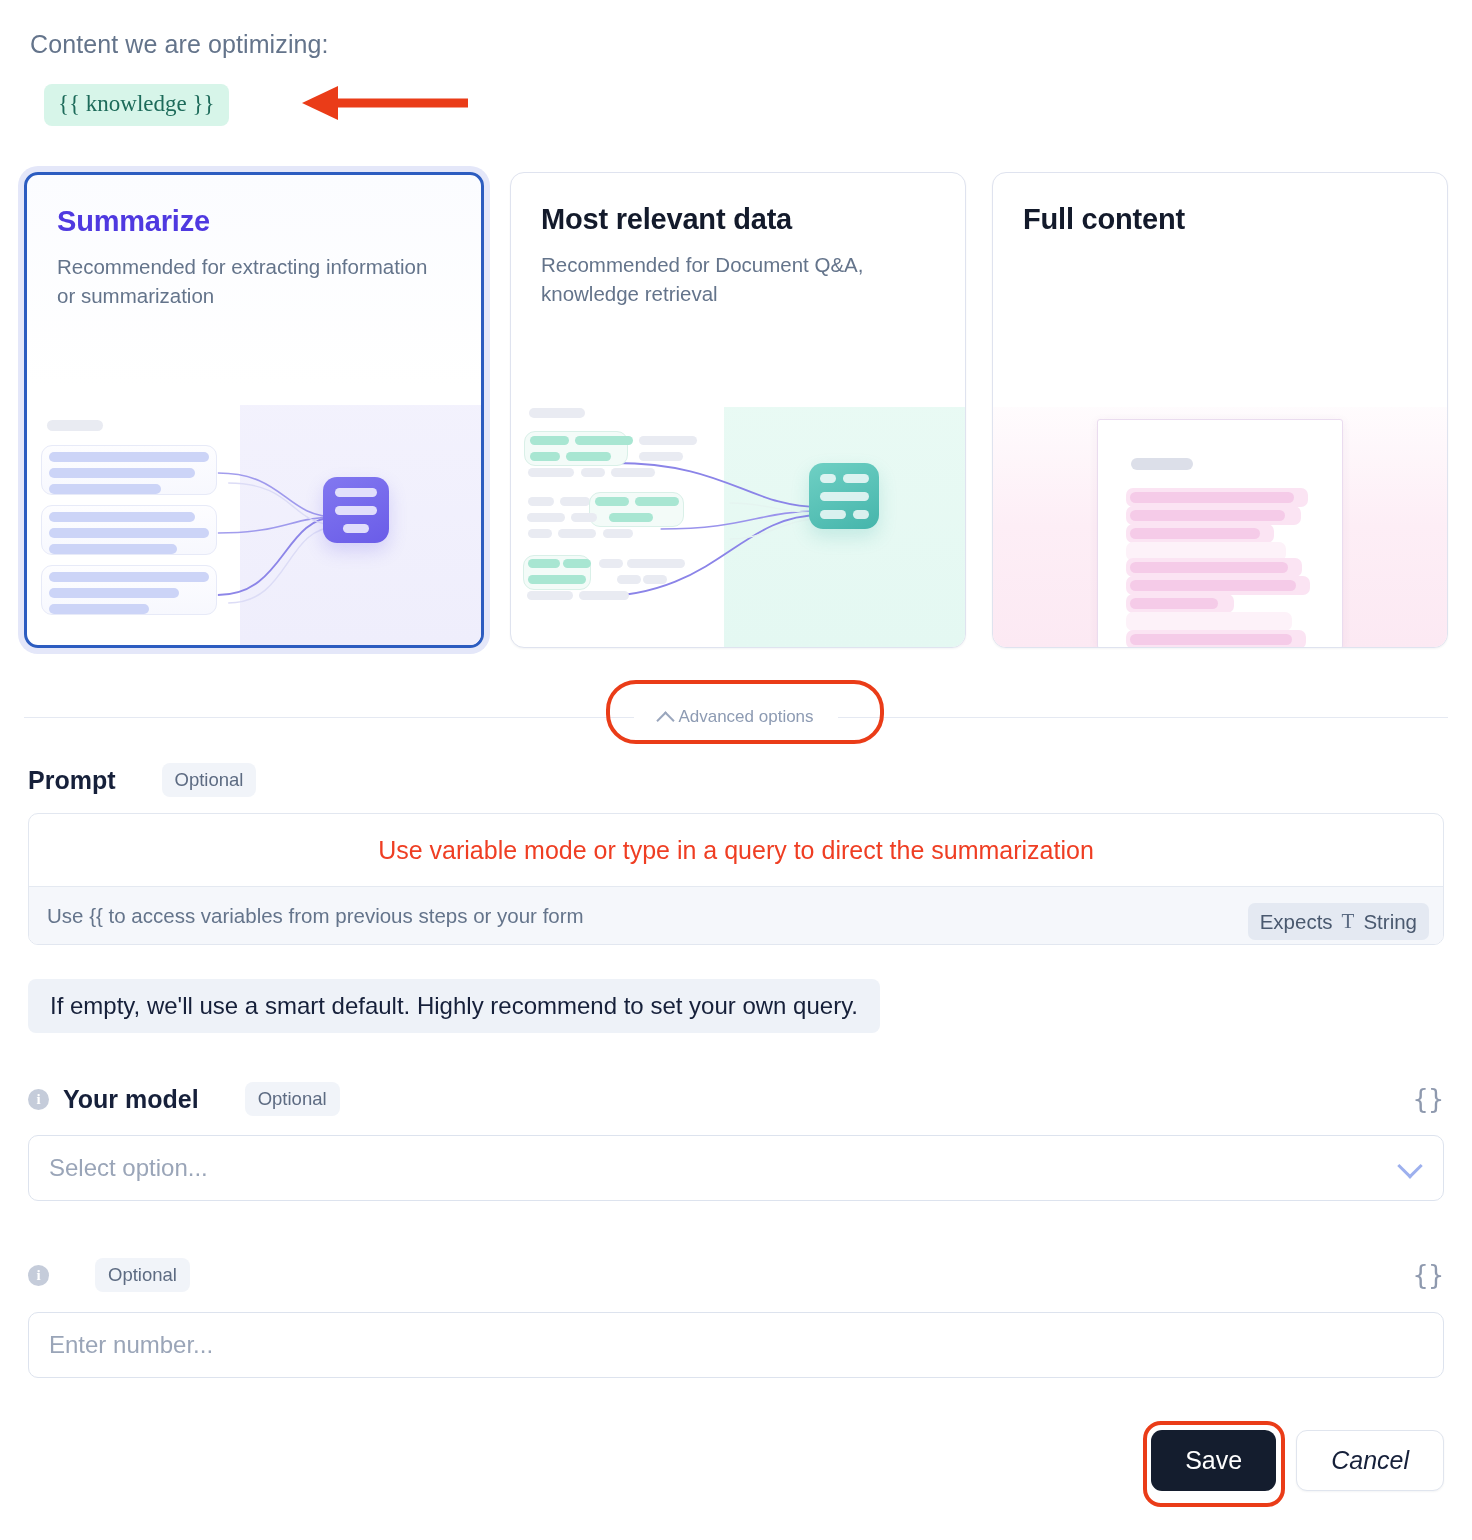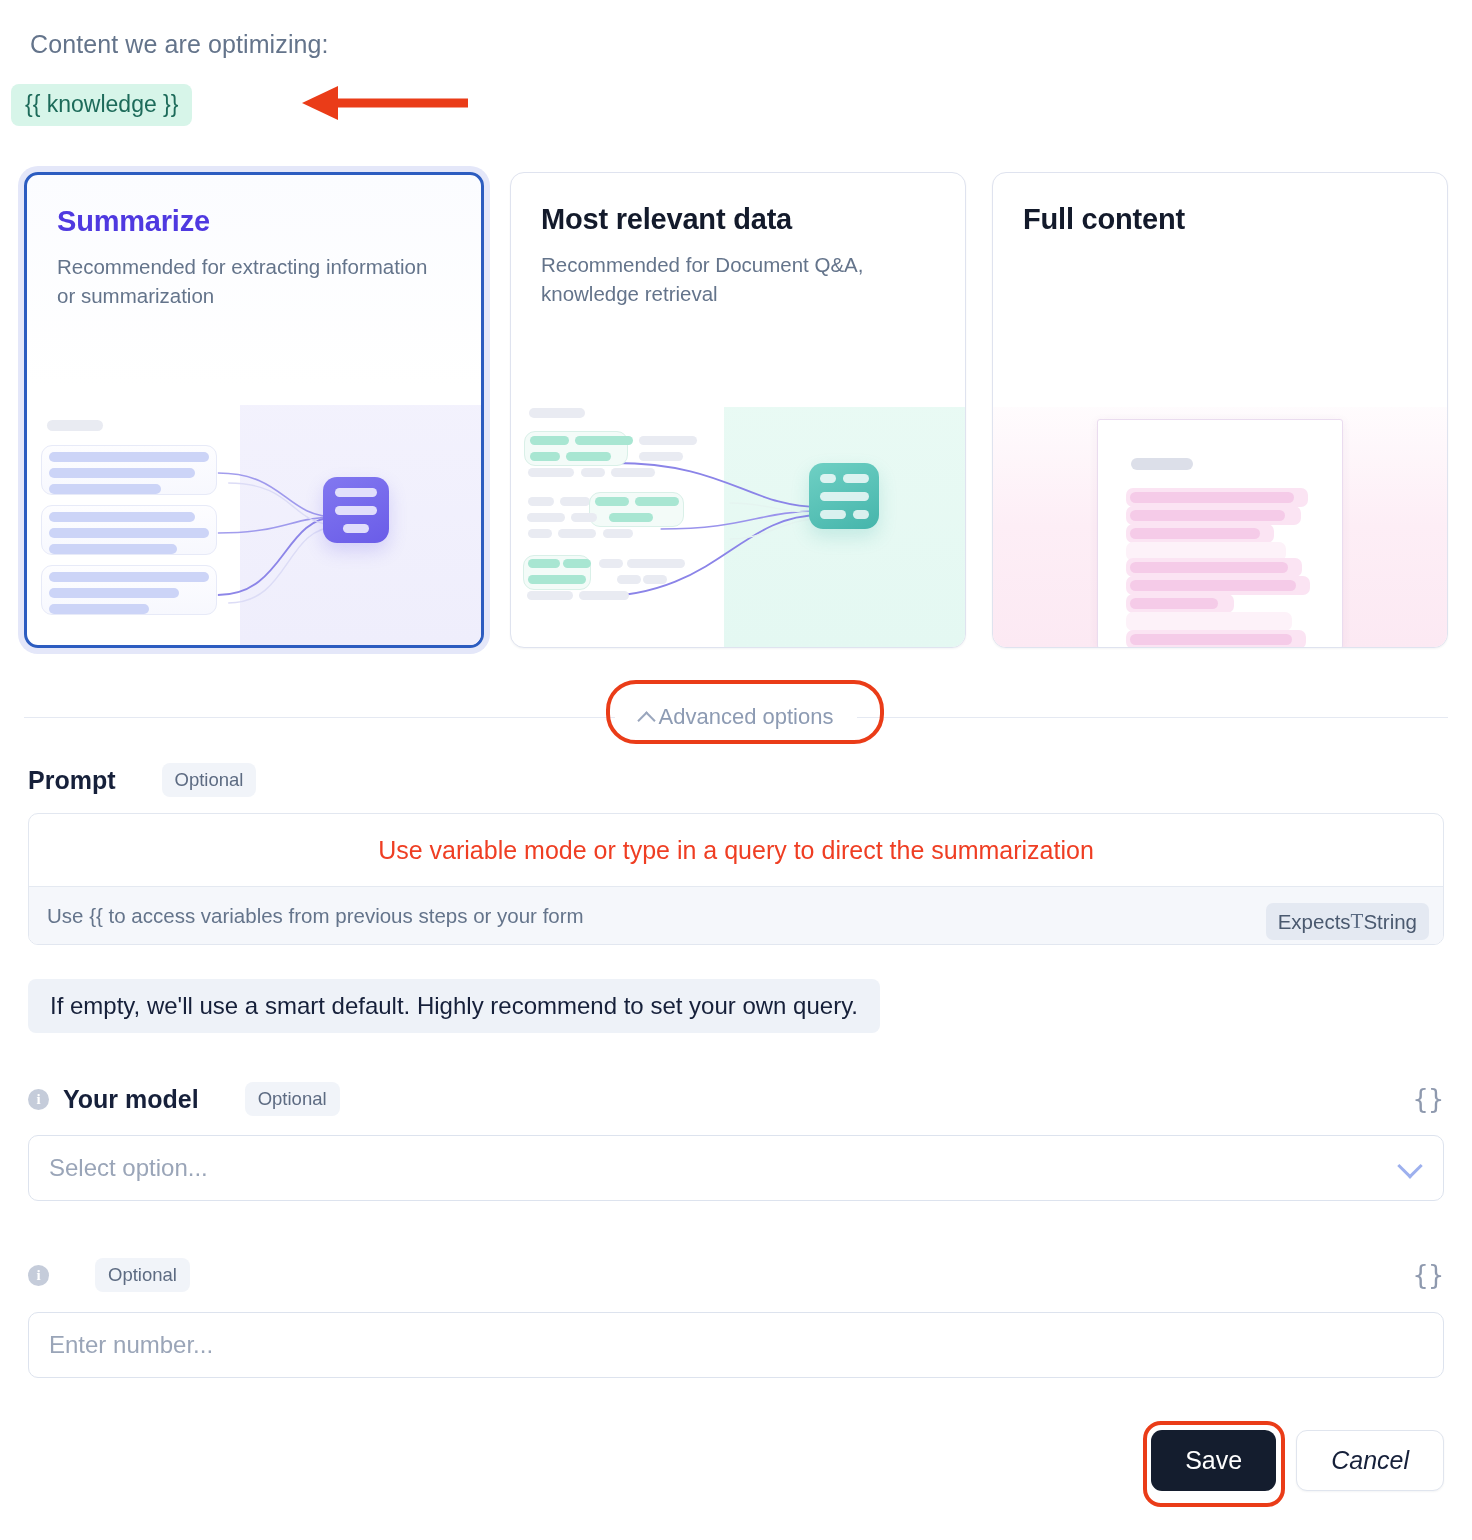--- a/index.html
+++ b/index.html
@@ -15,23 +15,23 @@
   }
 
   .page { position: relative; width: 1472px; height: 1540px; padding: 0 28px; }
 
   
   .hdr-label {
     position: absolute; left: 30px; top: 30px;
     font-size: 25px; color: #64748b; letter-spacing: .1px;
   }
   .var-chip {
-    position: absolute; left: 11px; top: 84px;
+    position: absolute; left: 44px; top: 84px;
     background: #d7f5e9; color: #1d6b5a;
-    font-family: Liberation Sans, sans-serif;
+    font-family: Liberation Serif, serif;
     font-size: 23px; padding: 8px 14px 10px 14px; border-radius: 8px;
     line-height: 1.05;
   }
   
   .arrow-ann { position: absolute; left: 292px; top: 84px; width: 180px; height: 38px; }
 
   
   .cards {
     position: absolute; left: 24px; top: 172px;
     width: 1424px; height: 476px;
@@ -98,21 +98,21 @@
   }
 
   
   .adv-wrap {
     position: absolute; left: 24px; top: 694px; width: 1424px; height: 46px;
     display: flex; align-items: center; gap: 0;
   }
   .adv-line { flex: 1 1 auto; height: 1px; background: #e5e9f2; }
   .adv-btn {
     display: flex; align-items: center; gap: 4px;
-    padding: 0 24px; font-size: 22px; color: #8d9bb3; cursor: pointer;
+    padding: 0 24px; font-size: 17px; color: #8d9bb3; cursor: pointer;
     background: transparent; border: none;
     font-family: "Liberation Sans", sans-serif;
   }
   .chev-up { display: inline-block; width: 16px; height: 16px; position: relative; }
   .chev-up::before {
     content: ""; position: absolute; left: 1px; top: 5px;
     width: 11px; height: 11px; border-left: 2.4px solid #9aa6bd; border-top: 2.4px solid #9aa6bd;
     transform: rotate(45deg);
   }
   .ann-rect {
@@ -143,21 +143,21 @@
     height: 72px; display: flex; align-items: center; justify-content: center;
     font-size: 25px; color: #ef3e23; padding: 0 20px;
   }
   .prompt-foot {
     height: 58px; background: #f5f7fb; border-top: 1px solid #e4e9f1;
     display: flex; align-items: center; justify-content: space-between;
     padding: 0 14px 0 18px;
   }
   .prompt-hint { font-size: 20.5px; color: #64748b; }
   .expects {
-    display: flex; align-items: center; 
+    display: flex; align-items: center; gap: 9px;
     background: #e4e9f2; color: #4a596f; border-radius: 7px;
     padding: 6px 12px; font-size: 20.5px; margin-top: 12px;
   }
   .t-glyph { font-family: "Liberation Serif", serif; font-size: 21px; color: #5a6a82; }
 
   .smart-default {
     position: absolute; left: 28px; top: 979px;
     background: #eef2f8; border-radius: 8px;
     font-size: 24px; color: #16203a;
     padding: 13px 22px;

